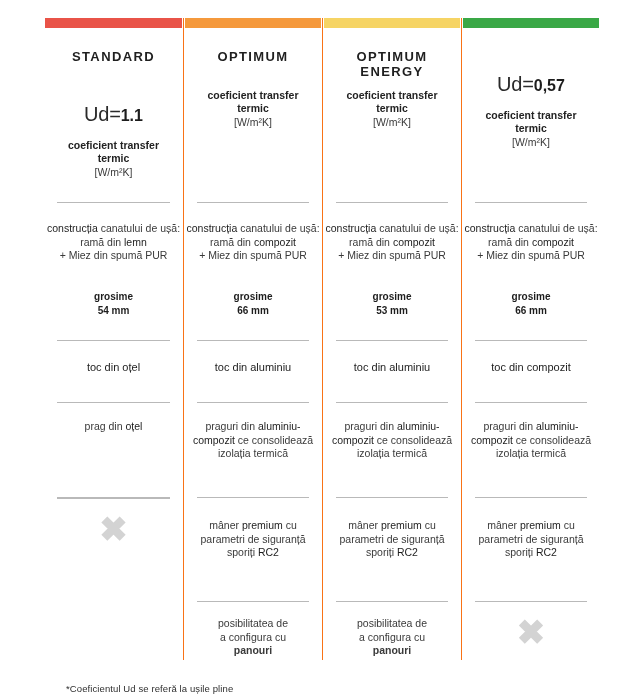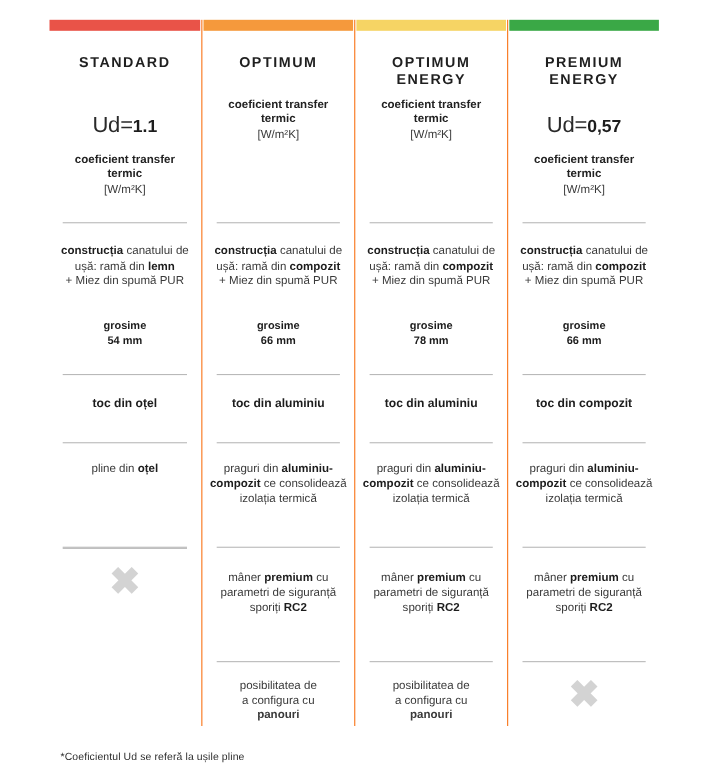--- a/index.html
+++ b/index.html
@@ -54,40 +54,40 @@
   .coef { margin-top: 10px; font-size: 10.5px; line-height: 13px; }
   .coef b { display: block; font-weight: 700; color: #222; padding: 0 10px; }
   .coef .unit { display: block; margin-top: 1px; color: #3a3a3a; }
   
   .rich, .line {
     font-size: 10.5px;
     line-height: 13.5px;
     color: #3a3a3a;
     padding: 0 2px;
   }
-  .rich b, .line b, .grosime, .cell.toc b { color: #1d1d1d; font-weight: 700; }
+  .rich b, .line b, .grosime, .cell.toc b { color: #1d1d1d; font-weight: 400; }
   .cell.construct { height: 137px; padding-top: 19px; }
   .grosime { margin-top: 27px; font-size: 10px; line-height: 14px; }
   .grosime b { display: block; }
   .cell.toc { height: 61px; padding-top: 20px; font-size: 11px; line-height: 13px; }
   .cell.prag { height: 94px; padding-top: 17px; }
   .cell.maner { height: 103px; padding-top: 21px; }
   .cell.panels { height: 58px; padding-top: 15px; }
   .cell.panels .line { display: block; }
   .x-mark {
     display: inline-block;
     margin-top: -7px;
     font-size: 34px;
     line-height: 44px;
     font-weight: 700;
     color: #d3d3d3;
   }
   .footnote {
     position: absolute;
-    left: 55px; top: 683px;
+    left: 66px; top: 683px;
     font-size: 9.5px;
     color: #2e2e2e;
     letter-spacing: 0.1px;
   }
 </style>
 </head>
 <body>
 
 <div class="table">
 
@@ -107,21 +107,21 @@
       <p class="rich">+ Miez din spumă PUR</p>
       <div class="grosime">
           <b>grosime</b>
           <b>54 mm</b>
         </div>
     </div>
     <div class="hr"></div>
     <div class="cell toc"><b>toc din oțel</b></div>
     <div class="hr"></div>
     <div class="cell prag">
-      <p class="rich"><span>pline din </span><b>oțel</b><span></span></p>
+      <p class="rich"><span>prag din </span><b>oțel</b><span></span></p>
     </div>
     <div class="hr"></div>
     <div class="hr"></div>
     <div class="cell panels">
       <span class="x-mark">✖</span>
     </div>
   </div>
 
   <div class="col">
     <div class="bar" style="background-color: rgb(245, 153, 60);"></div>
@@ -167,21 +167,21 @@
           <b>coeficient transfer termic</b>
           <span class="unit">[W/m²K]</span>
         </div>
     </div>
     <div class="hr"></div>
     <div class="cell construct">
       <p class="rich"><b>construcția</b><span> canatului de ușă: ramă din </span><b>compozit</b></p>
       <p class="rich">+ Miez din spumă PUR</p>
       <div class="grosime">
           <b>grosime</b>
-          <b>78 mm</b>
+          <b>53 mm</b>
         </div>
     </div>
     <div class="hr"></div>
     <div class="cell toc"><b>toc din aluminiu</b></div>
     <div class="hr"></div>
     <div class="cell prag">
       <p class="rich"><span>praguri din </span><b>aluminiu-compozit</b><span> ce consolidează izolația termică</span></p>
     </div>
     <div class="hr"></div>
     <div class="cell maner">
@@ -191,21 +191,20 @@
     <div class="cell panels">
       <span class="line">posibilitatea de</span>
       <span class="line">a configura cu</span>
       <b class="line">panouri</b>
     </div>
   </div>
 
   <div class="col">
     <div class="bar" style="background-color: rgb(58, 168, 70);"></div>
     <div class="cell head">
-      <div class="title">PREMIUM ENERGY</div>
       <div class="ud"><span class="ud-pre">Ud=</span><span class="ud-num">0,57</span></div>
       <div class="coef">
           <b>coeficient transfer termic</b>
           <span class="unit">[W/m²K]</span>
         </div>
     </div>
     <div class="hr"></div>
     <div class="cell construct">
       <p class="rich"><b>construcția</b><span> canatului de ușă: ramă din </span><b>compozit</b></p>
       <p class="rich">+ Miez din spumă PUR</p>

